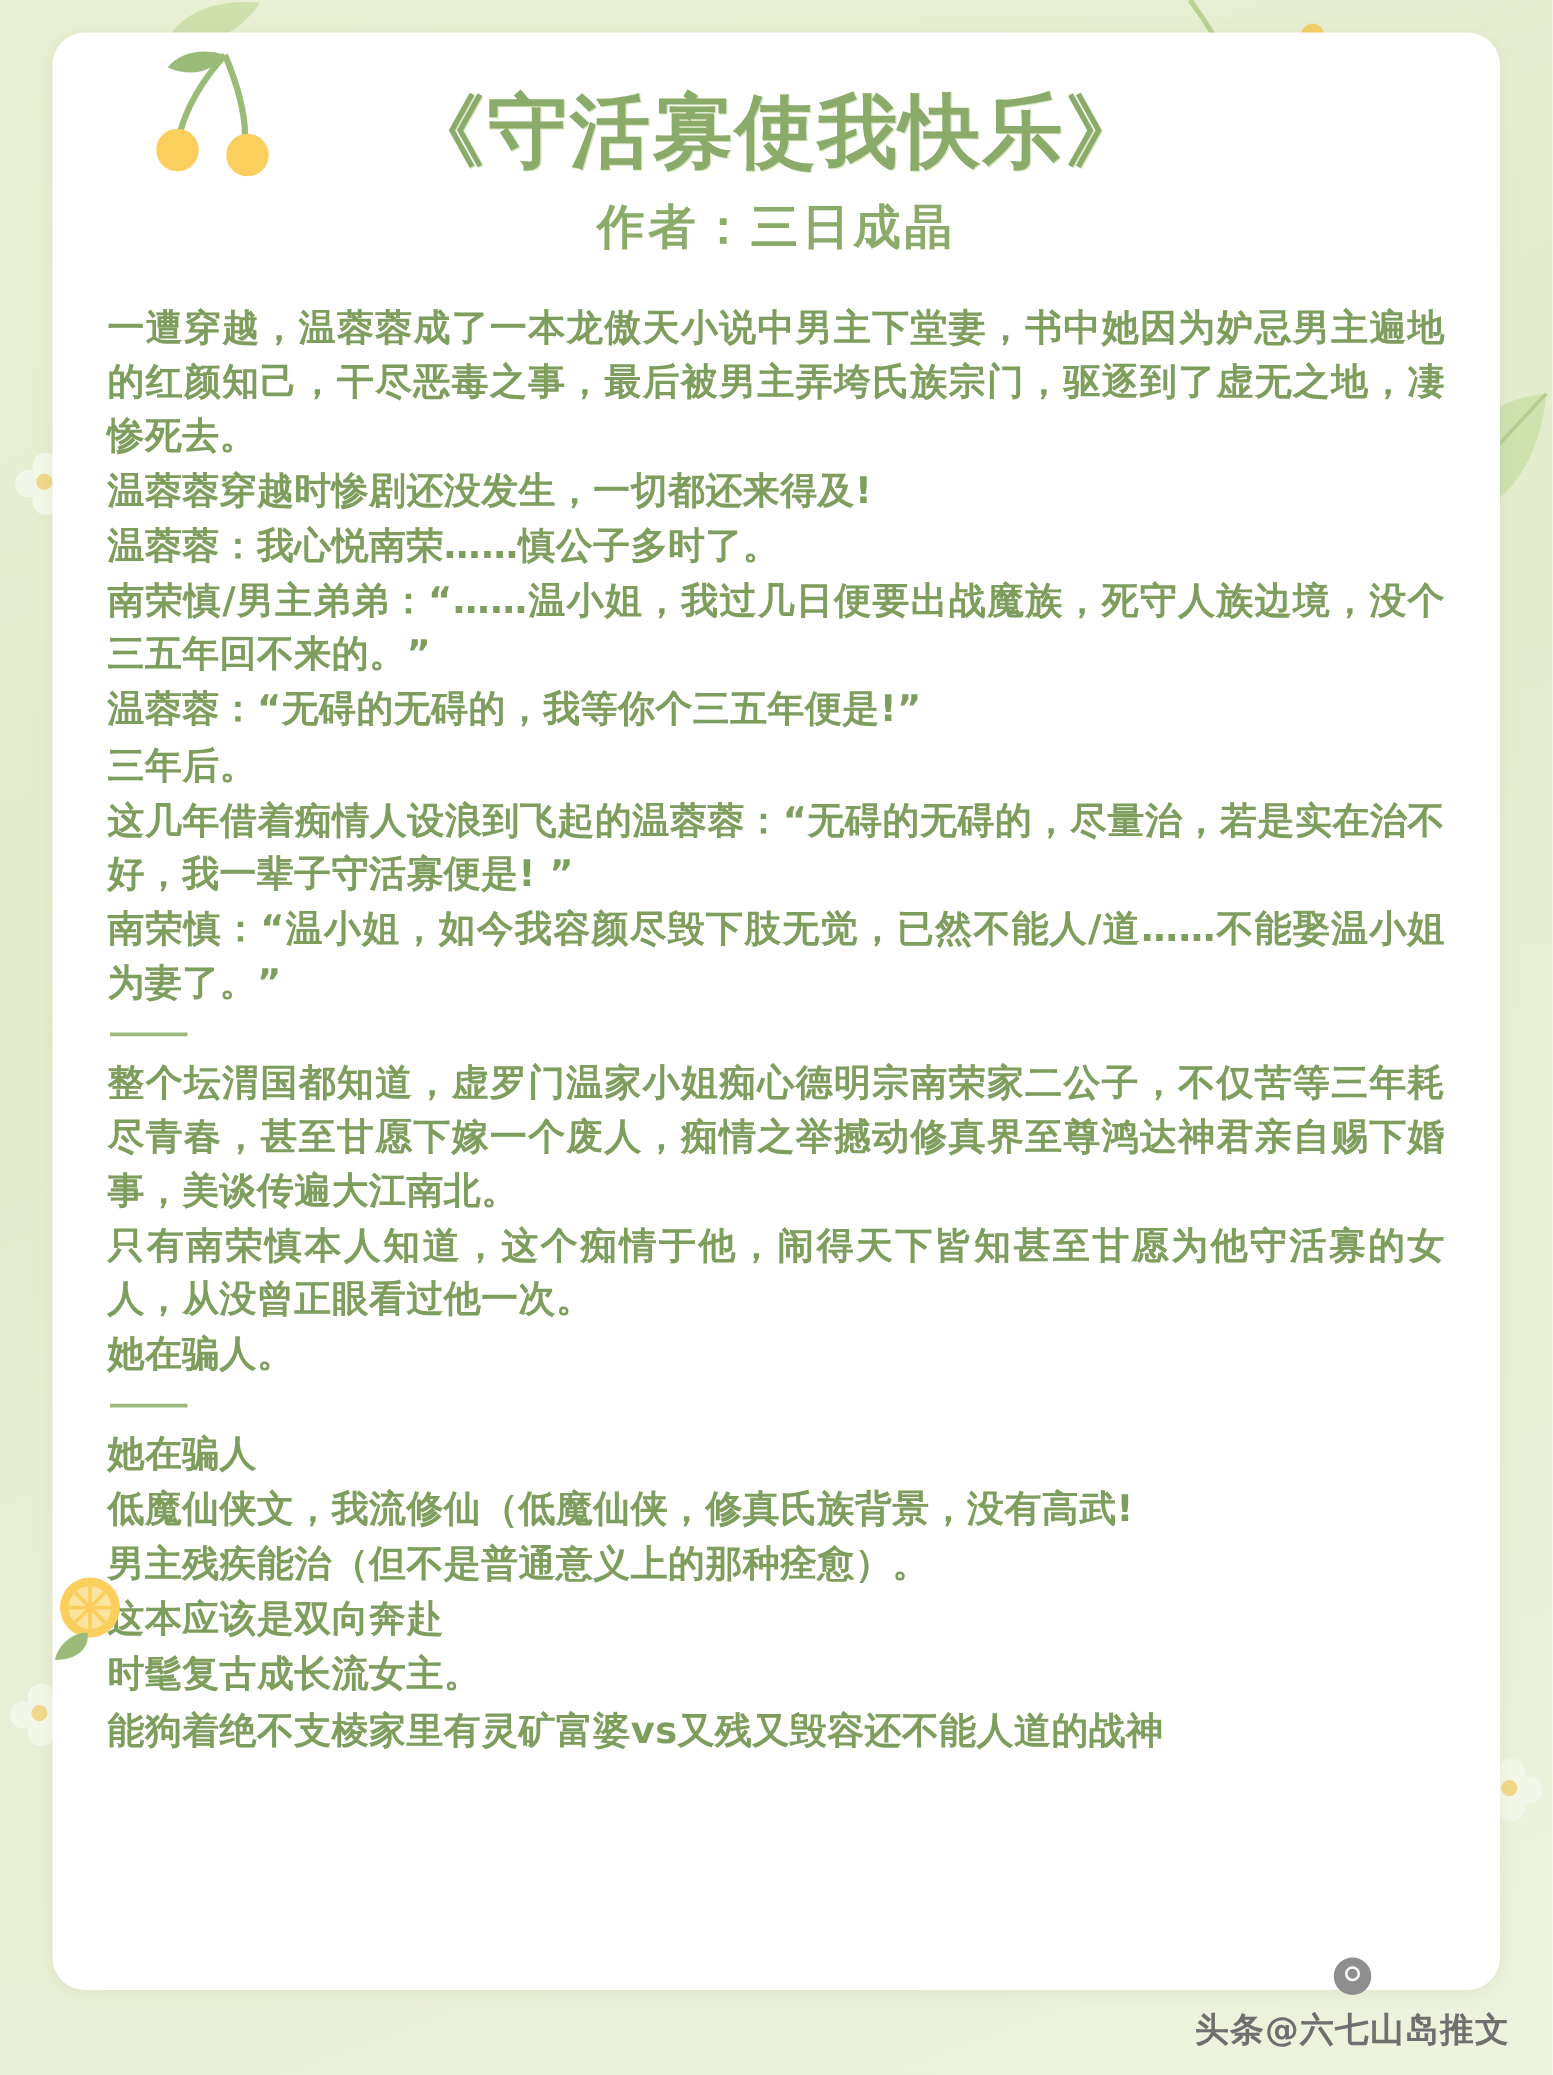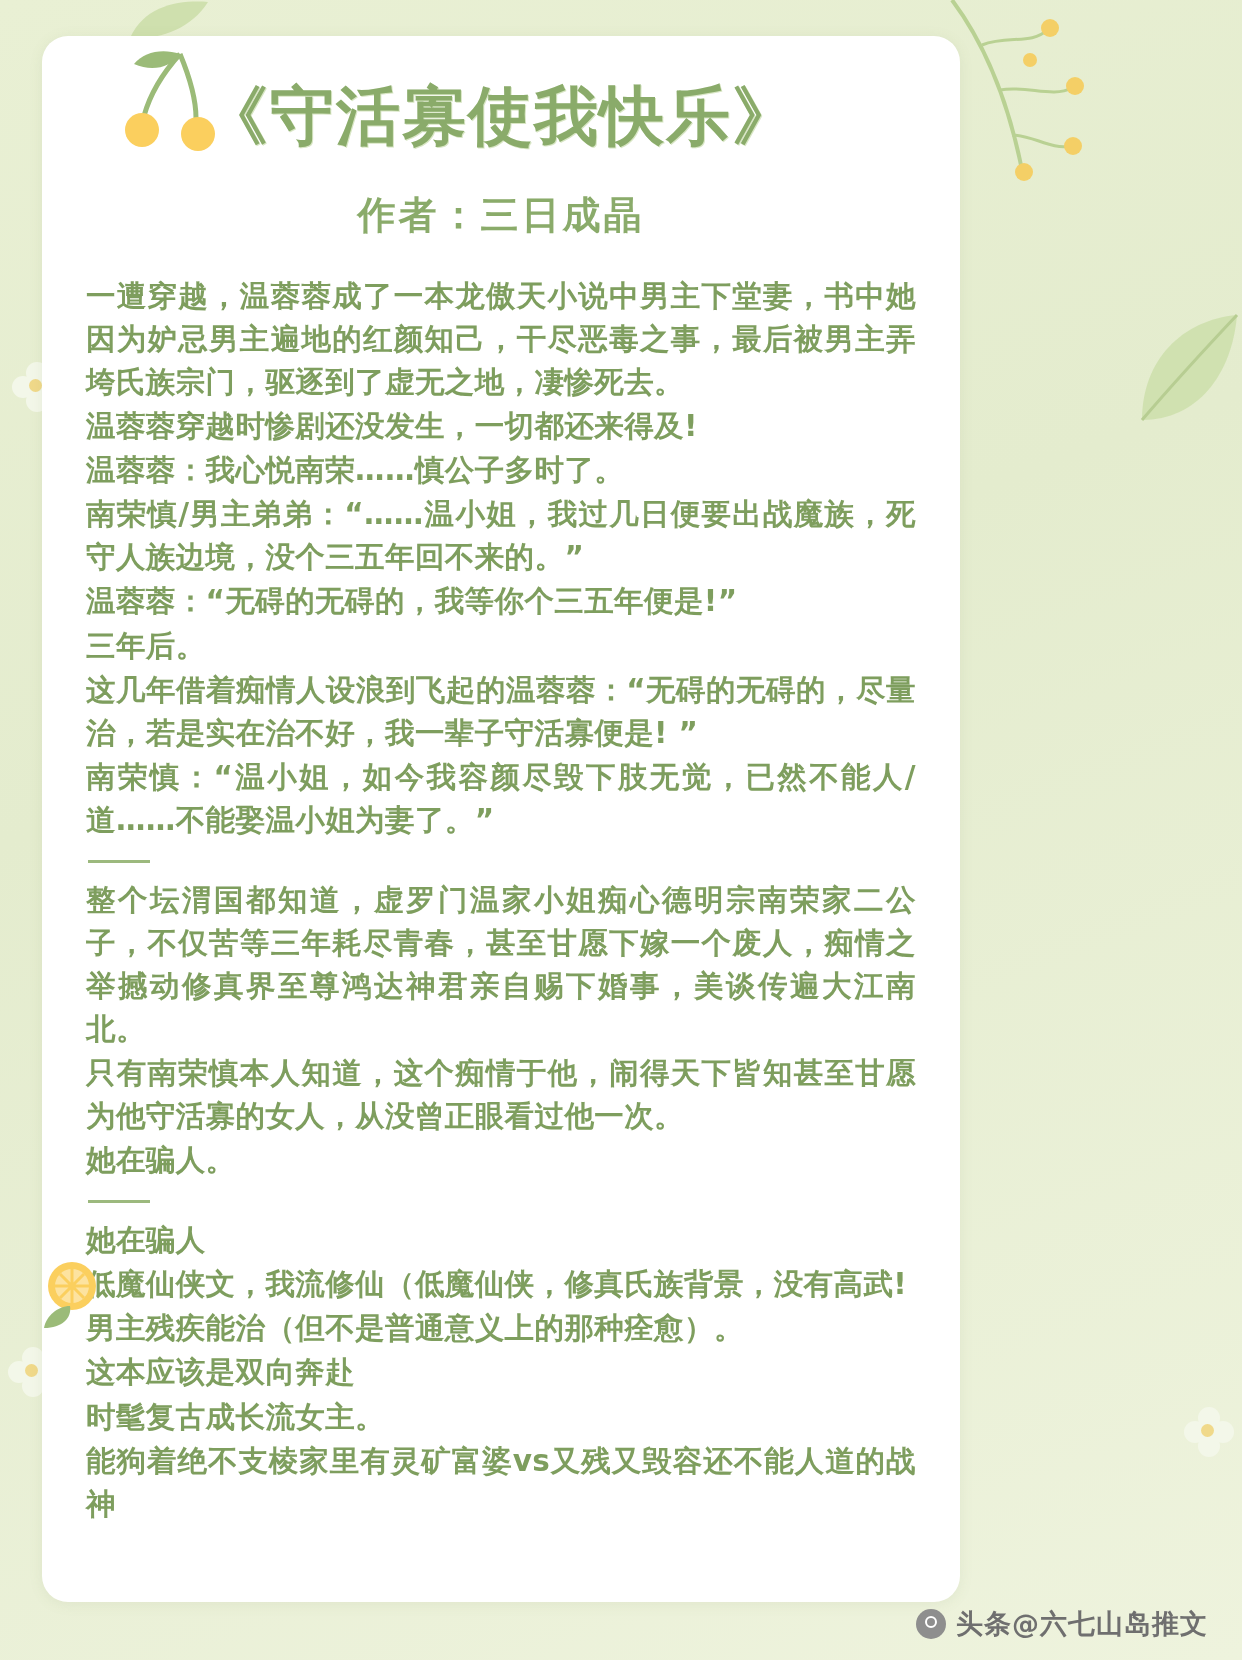--- a/index.html
+++ b/index.html
@@ -22,22 +22,22 @@
   }
   .leaf-shape {
     width: 100%;
     height: 100%;
   }
 
   
   .card {
     position: absolute;
     left: 42px;
-    top: 36px;
-    width: 918px;
+    top: 26px;
+    width: 1158px;
     height: 1566px;
     background: #ffffff;
     border-radius: 26px;
     box-shadow: 0 2px 14px rgba(120, 140, 90, 0.10);
     overflow: hidden;
   }
 
   .card-inner {
     position: absolute;
     left: 0; top: 0; right: 0; bottom: 0;
@@ -57,21 +57,21 @@
     line-height: 1.25;
     text-shadow: 1px 1px 0 #d8e6c4;
   }
   .author {
     text-align: center;
     font-family: "DejaVu Serif", serif;
     font-weight: bold;
     font-size: 38px;
     color: #8aab6a;
     letter-spacing: 3px;
-    margin: 34px 0 34px 0;
+    margin: 10px 0 34px 0;
   }
 
   
   .body-text {
     font-family: "DejaVu Sans", sans-serif;
     font-weight: bold;
     font-size: 29.5px;
     line-height: 1.46;
     color: #7e9e5e;
     letter-spacing: 0.4px;
@@ -94,20 +94,21 @@
     right: 34px;
     bottom: 18px;
     display: flex;
     align-items: center;
     gap: 10px;
     color: #6f6f6f;
     font-family: "DejaVu Sans", sans-serif;
     font-size: 27px;
     font-weight: bold;
     letter-spacing: 1px;
+    flex-direction: column;
   }
   .wm-circle {
     width: 30px;
     height: 30px;
     border-radius: 50%;
     background: #8e8e8e;
     display: inline-block;
     position: relative;
   }
   .wm-circle::after {

